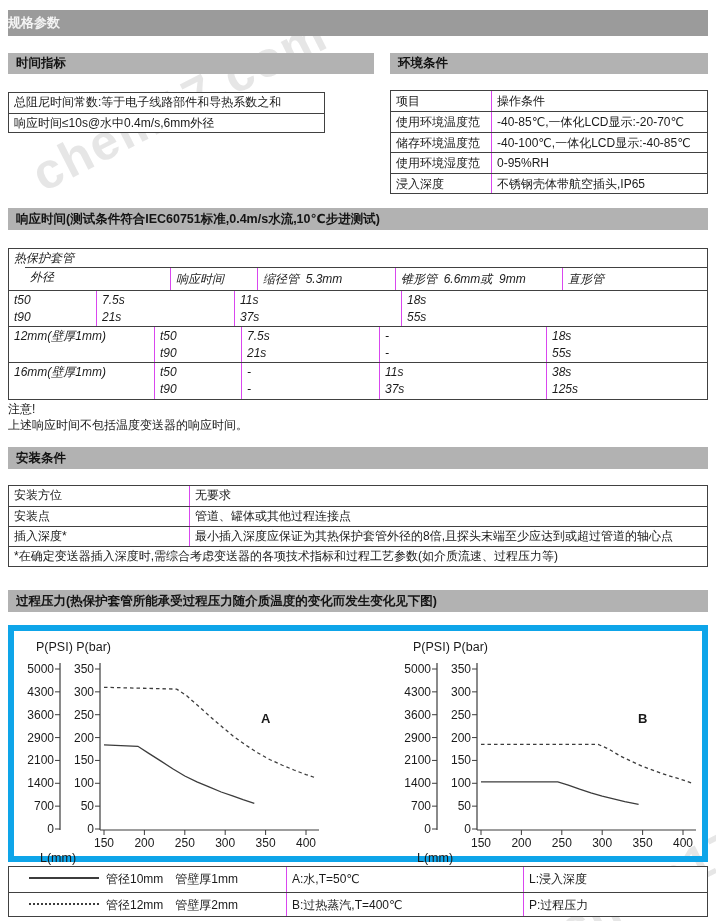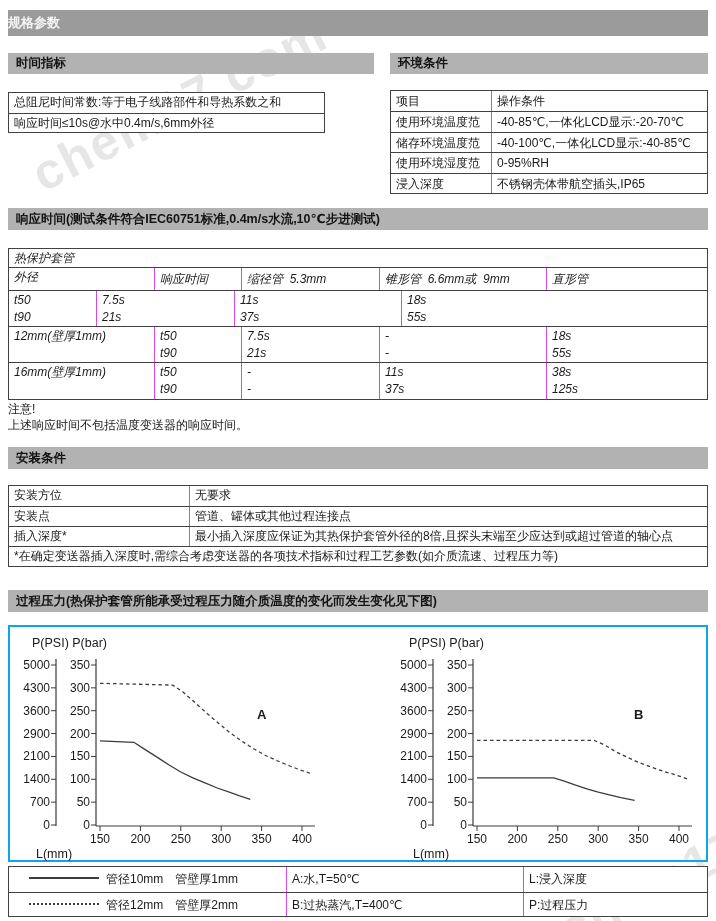--- a/index.html
+++ b/index.html
@@ -42,42 +42,42 @@
 
   
   #tbl-env { left:390px; top:90px; width:318px; }
   #tbl-env .trow { height:20.4px; line-height:20px; }
   #tbl-env .c1 { width:100px; flex:none; }
   #tbl-env .c2 { flex:1; }
 
   
   #tbl-sleeve { left:8px; top:248px; width:700px;font-style:italic; }
   .sl-title { height:18px; line-height:18px; }
-  .sl-head  { height:23px; line-height:22px; }
+  .sl-head  { height:23px; line-height:22px;margin-left:16px; }
   .sl-data  { height:36px; }
   .sl-data.last { height:37px; }
   .sl-c0 { width:145px; flex:none; line-height:17px; padding-top:1px; }
   .sl-c1 { width:87px;  flex:none; }
   .sl-c2 { width:138px; flex:none; }
   .sl-c3 { width:167px; flex:none; }
   .sl-c4 { flex:1; }
   .two-line div { height:17px; line-height:17px; }
   .two-line { padding-top:1px; }
 
   .note { left:8px; font-size:12px; line-height:15px; }
 
   
   #tbl-inst { left:8px; top:485px; width:700px; }
   #tbl-inst .trow { height:20px; line-height:19.5px; }
   #tbl-inst .c1 { width:180px; flex:none; }
   #tbl-inst .c2 { flex:1; }
   #tbl-inst .full { flex:1; }
 
   
-  #chart-box { left:8px; top:625px; width:700px; height:237px; border:2px solid #0ea5e9; }
+  #chart-box { left:8px; top:625px; width:700px; height:237px; border:6px solid #0ea5e9; }
   #chart-box svg { position:absolute; top:0; }
   #svg-a { left:0; }
   #svg-b { left:377px; }
 
   
   #tbl-legend { left:8px; top:866px; width:700px; }
   #tbl-legend .trow { height:24.5px; line-height:24px; }
   #tbl-legend .lc1 { width:277px; flex:none; padding-left:12px; }
   #tbl-legend .lc2 { width:237px; flex:none; }
   #tbl-legend .lc3 { flex:1; }

